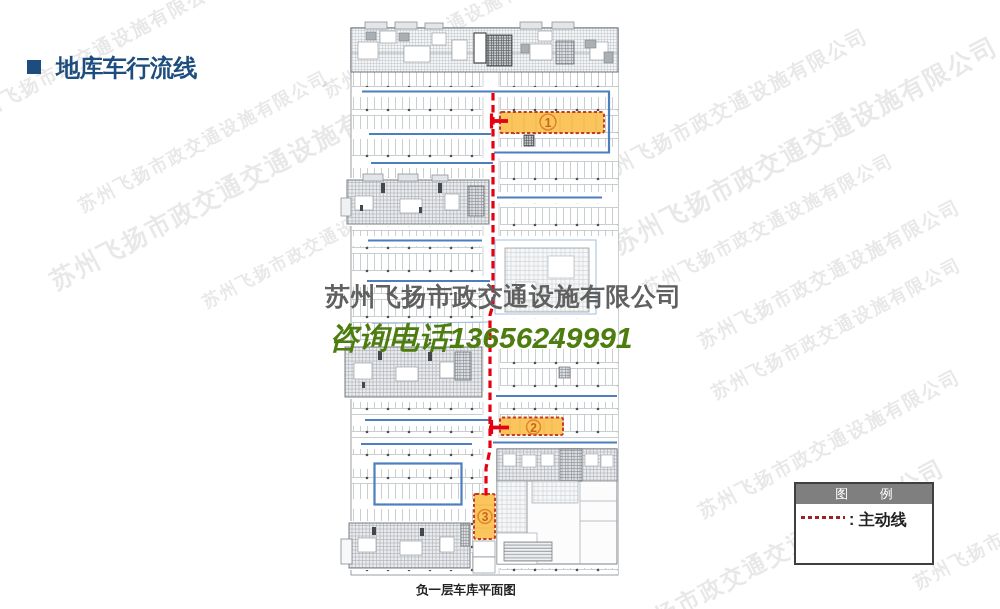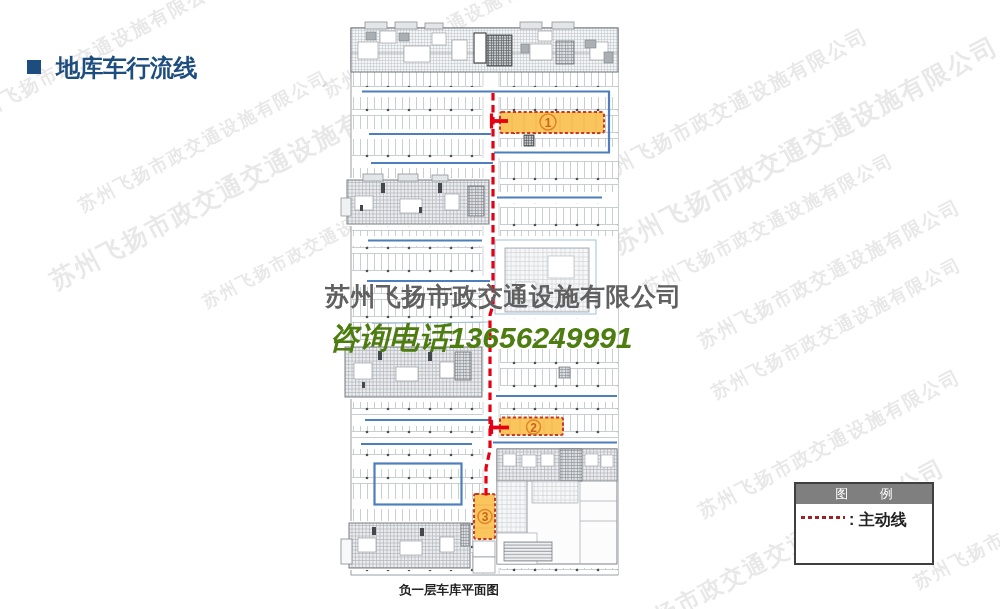--- a/index.html
+++ b/index.html
@@ -9,21 +9,21 @@
   
   .wmr{position:absolute;white-space:nowrap;font-weight:bold;letter-spacing:2px;
       color:rgba(115,115,115,0.16);transform:rotate(-28deg);transform-origin:0 50%;z-index:1;}
   #title{left:56px;top:52px;font-size:24px;font-weight:bold;color:#1d4d7e;letter-spacing:-0.5px;z-index:6;}
   #bullet{left:27px;top:60px;width:14px;height:14px;background:#1d4d7e;z-index:6;}
   #sugg{left:789px;top:158px;width:182px;z-index:6;font-size:11.6px;font-weight:bold;
         color:#3c3c3c;line-height:20.5px;}
   #sugg .h{color:#2f5f9e;}
   #cwm1{left:325px;top:280px;font-size:25px;font-weight:bold;color:#606060;letter-spacing:0.5px;z-index:5;}
   #cwm2{left:329px;top:318px;font-size:30px;font-weight:bold;color:#4d7c0f;z-index:5;font-style:italic;}
-  #caption{left:399px;top:582px;font-size:12.5px;font-weight:bold;color:#222;letter-spacing:0px;z-index:6;}
+  #caption{left:416px;top:582px;font-size:12.5px;font-weight:bold;color:#222;letter-spacing:0px;z-index:6;}
   
   #legend{left:794px;top:482px;width:136px;height:79px;border:2px solid #3f3f3f;background:#fff;z-index:6;}
   #legend .hd{height:20px;background:#7f7f7f;color:#fff;font-size:13px;font-weight:normal;
               text-align:center;line-height:20px;letter-spacing:14px;text-indent:14px;}
   #legend .row{position:relative;height:19.3px;font-size:16px;font-weight:bold;color:#222;}
   #legend .rows{margin-top:3px;}
   #legend .sw{position:absolute;left:5px;}
   #legend .tx{position:absolute;left:53px;top:3px;}
   .dashred{top:9px;width:44px;height:2.6px;
      background:repeating-linear-gradient(90deg,#9c2224 0 4px,rgba(0,0,0,0) 4px 7px);}

